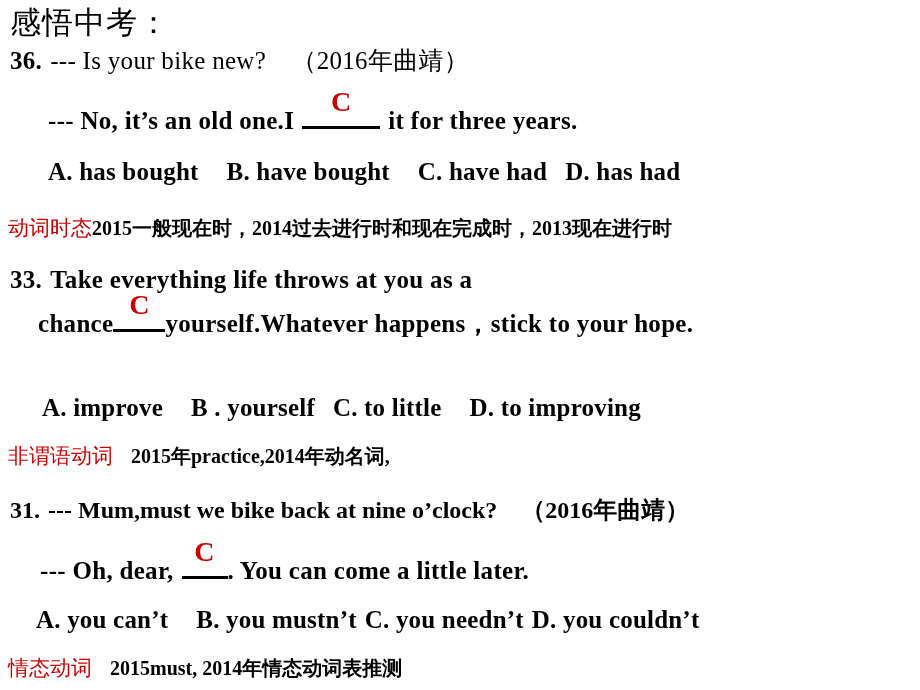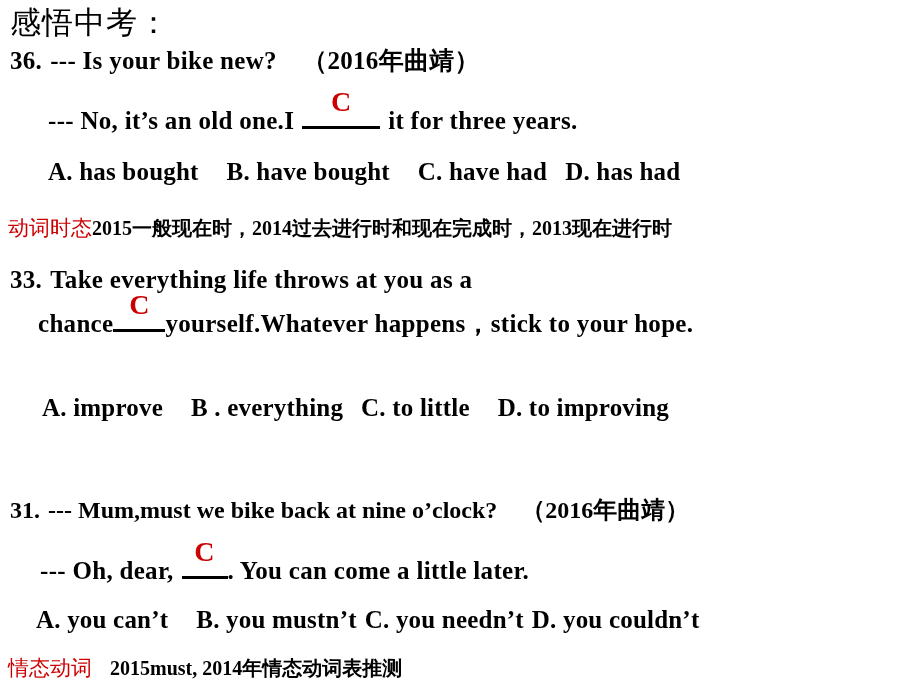--- a/index.html
+++ b/index.html
@@ -95,21 +95,21 @@
   .sp-lg{ display:inline-block; width:28px; }
 </style>
 </head>
 <body>
 
 <div class="slide">
 
   <div class="line title" style="left:10px;top:2px;">感悟中考：</div>
 
   <div class="line q" style="left:10px;top:44px;">
-    <span>36.</span><span class="sp-sm"></span><span class="cjk" style="font-weight:bold;font-family:'Liberation Serif',serif;">--- Is your bike new?　（2016年曲靖）</span>
+    <span>36.</span><span class="sp-sm"></span><span class="cjk" style="font-weight:normal;font-family:'Liberation Serif',serif;">--- Is your bike new?　（2016年曲靖）</span>
   </div>
 
   <div class="line q" style="left:48px;top:100px;">
     <span>--- No, it’s an old one.I</span><span class="sp-sm"></span><span class="blank b-wide"><span class="ans">C</span></span><span class="sp-sm"></span><span>it for three years.</span>
   </div>
 
   <div class="line options" style="left:48px;top:158px;">
     <span>A. has bought</span><span class="sp-lg"></span><span>B. have bought</span><span class="sp-lg"></span><span>C. have had</span><span class="sp-md"></span><span>D. has had</span>
   </div>
 
@@ -120,23 +120,26 @@
   <div class="line q" style="left:10px;top:266px;">
     <span>33.</span><span class="sp-sm"></span><span>Take everything life throws  at you as a</span>
   </div>
 
   <div class="line q" style="left:38px;top:303px;">
     <span>chance</span><span class="blank b-mid"><span class="ans">C</span></span><span>yourself.Whatever happens，stick to your hope.</span>
   </div>
 
 
   <div class="line options" style="left:42px;top:394px;">
-    <span>A. improve</span><span class="sp-lg"></span><span>B . everything</span><span class="sp-md"></span><span>C. to little</span><span class="sp-lg"></span><span>D. to improving</span>
+    <span>A. improve</span><span class="sp-lg"></span><span>B . yourself</span><span class="sp-md"></span><span>C. to little</span><span class="sp-lg"></span><span>D. to improving</span>
   </div>
 
+  <div class="line explain" style="left:8px;top:442px;">
+    <span class="tag">非谓语动词</span><span class="sp-md"></span><span class="body">2015年practice,2014年动名词,</span>
+  </div>
 
   <div class="line q-sm" style="left:10px;top:494px;">
     <span>31.</span><span class="sp-sm"></span><span>--- Mum,must we bike back at nine o’clock?　（2016年曲靖）</span>
   </div>
 
   <div class="line q" style="left:40px;top:550px;">
     <span>--- Oh, dear,</span><span class="sp-sm"></span><span class="blank b-narrow"><span class="ans">C</span></span><span>. You can come a little later.</span>
   </div>
 
   <div class="line options" style="left:36px;top:606px;">

